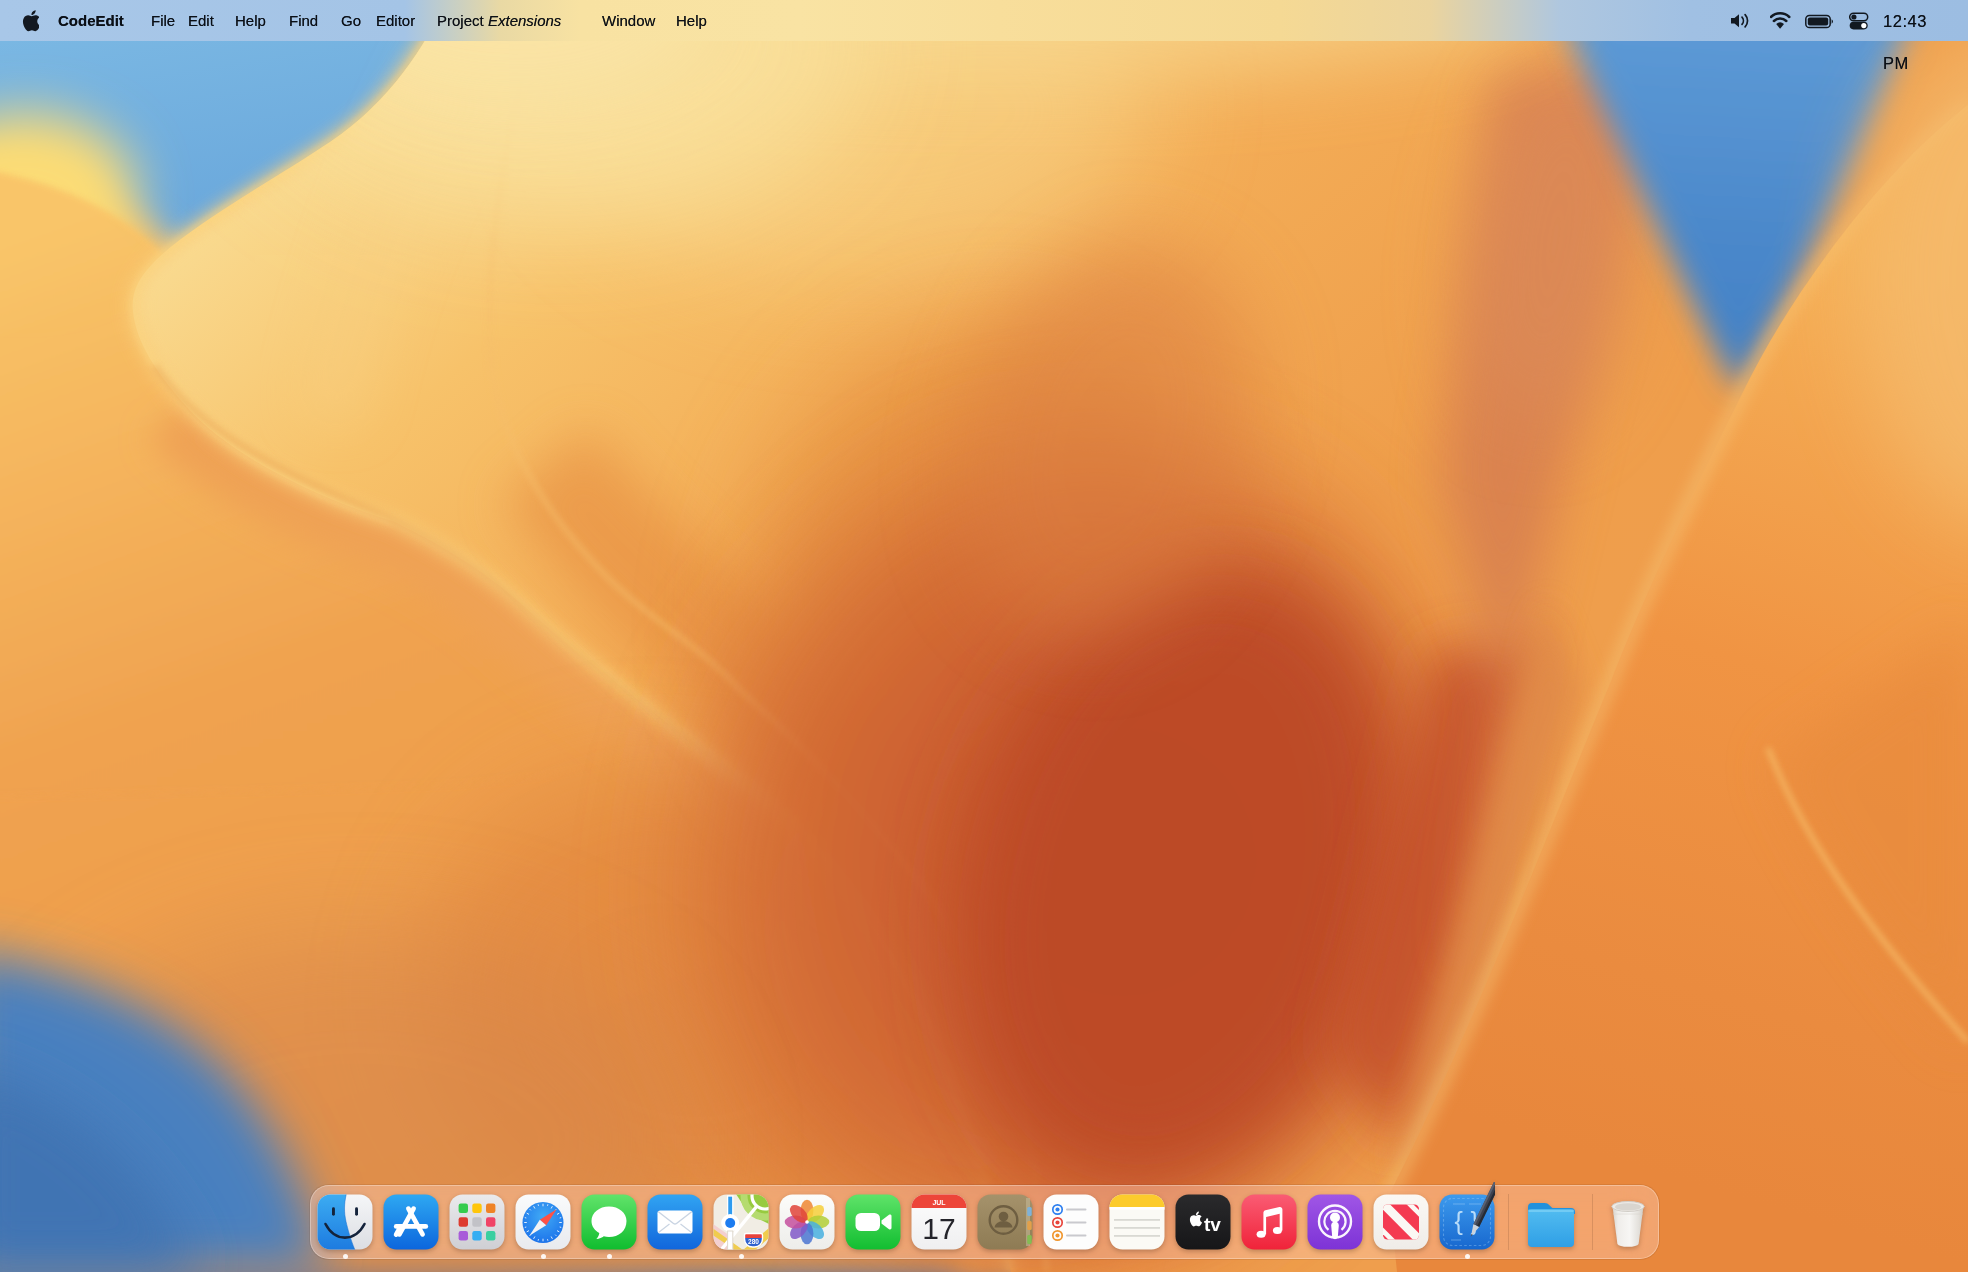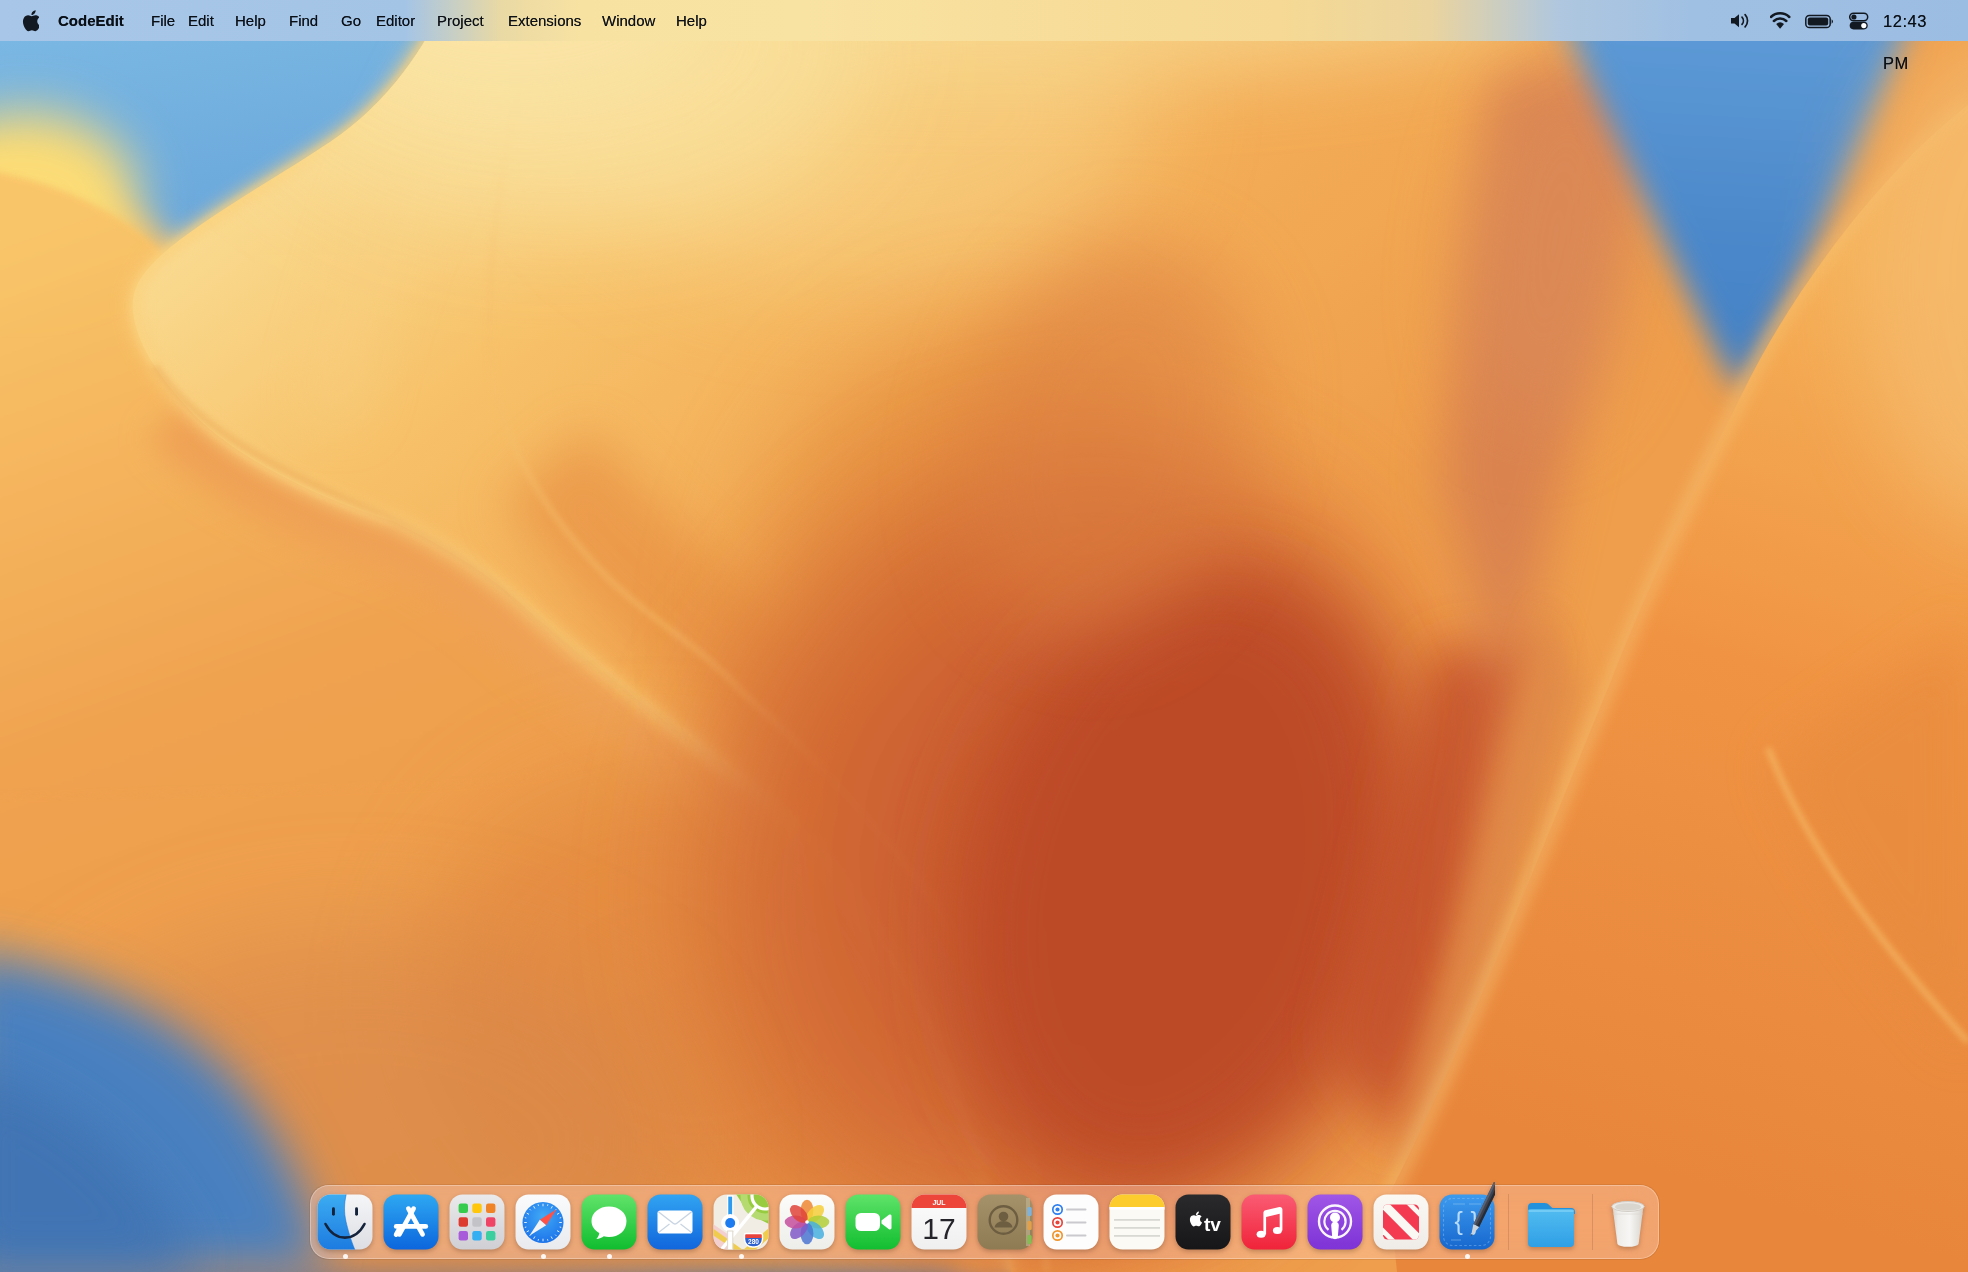--- a/index.html
+++ b/index.html
@@ -132,21 +132,21 @@
 </g>
     </svg>
 <div class="mi" style="left:58px;font-weight:bold;">CodeEdit</div>
 <div class="mi" style="left:145px;margin-left:6px;">File</div>
 <div class="mi" style="left:188px;text-align:right;">Edit</div>
 <div class="mi" style="left:235px;">Help</div>
 <div class="mi" style="left:289px;">Find</div>
 <div class="mi" style="left:341px;">Go</div>
 <div class="mi" style="left:376px;">Editor</div>
 <div class="mi" style="left:437px;">Project</div>
-<div class="mi" style="left:508px;">Extensions</div>
+<div class="mi" style="left:488px;font-style:italic;">Extensions</div>
 <div class="mi" style="left:602px;">Window</div>
 <div class="mi" style="left:676px;">Help</div>
 <svg class="sic" style="left:1731px;" width="21" height="41" viewBox="0 0 21 41">
 <g fill="rgba(8,12,18,0.93)" transform="translate(0,13.5)">
 <path d="M0 4.5 L3.5 4.5 L8 0.8 L8 13.7 L3.5 10 L0 10 Z"></path>
 <path d="M11.0 3.6 A 5.5 5.5 0 0 1 11.0 10.9" fill="none" stroke="rgba(8,12,18,0.93)" stroke-width="1.7" stroke-linecap="round"></path>
 <path d="M14.1 1.1 A 9.0 9.0 0 0 1 14.1 13.4" fill="none" stroke="rgba(8,12,18,0.93)" stroke-width="1.7" stroke-linecap="round"></path>
 </g>
     </svg>
 <svg class="sic" style="left:1770px;" width="21" height="41" viewBox="0 0 21 41">

